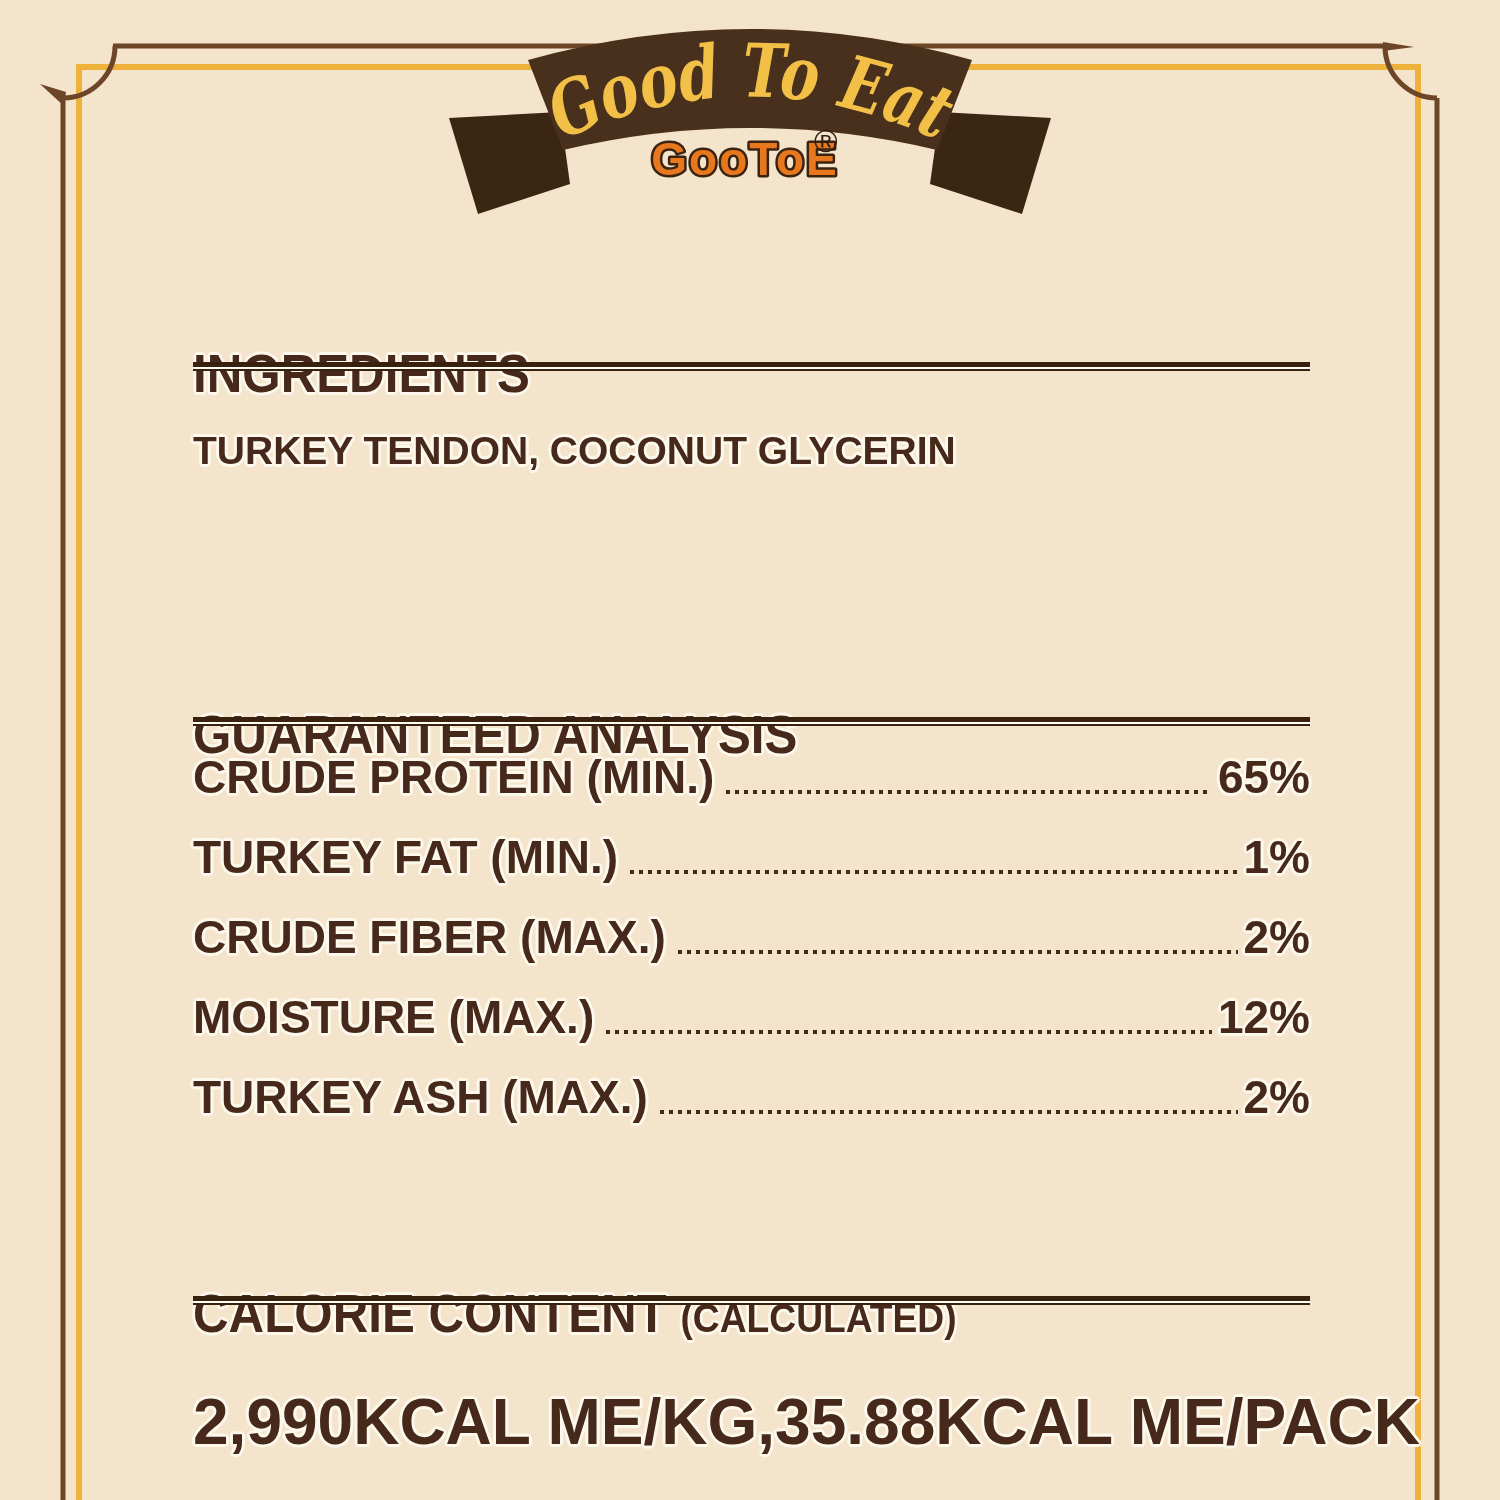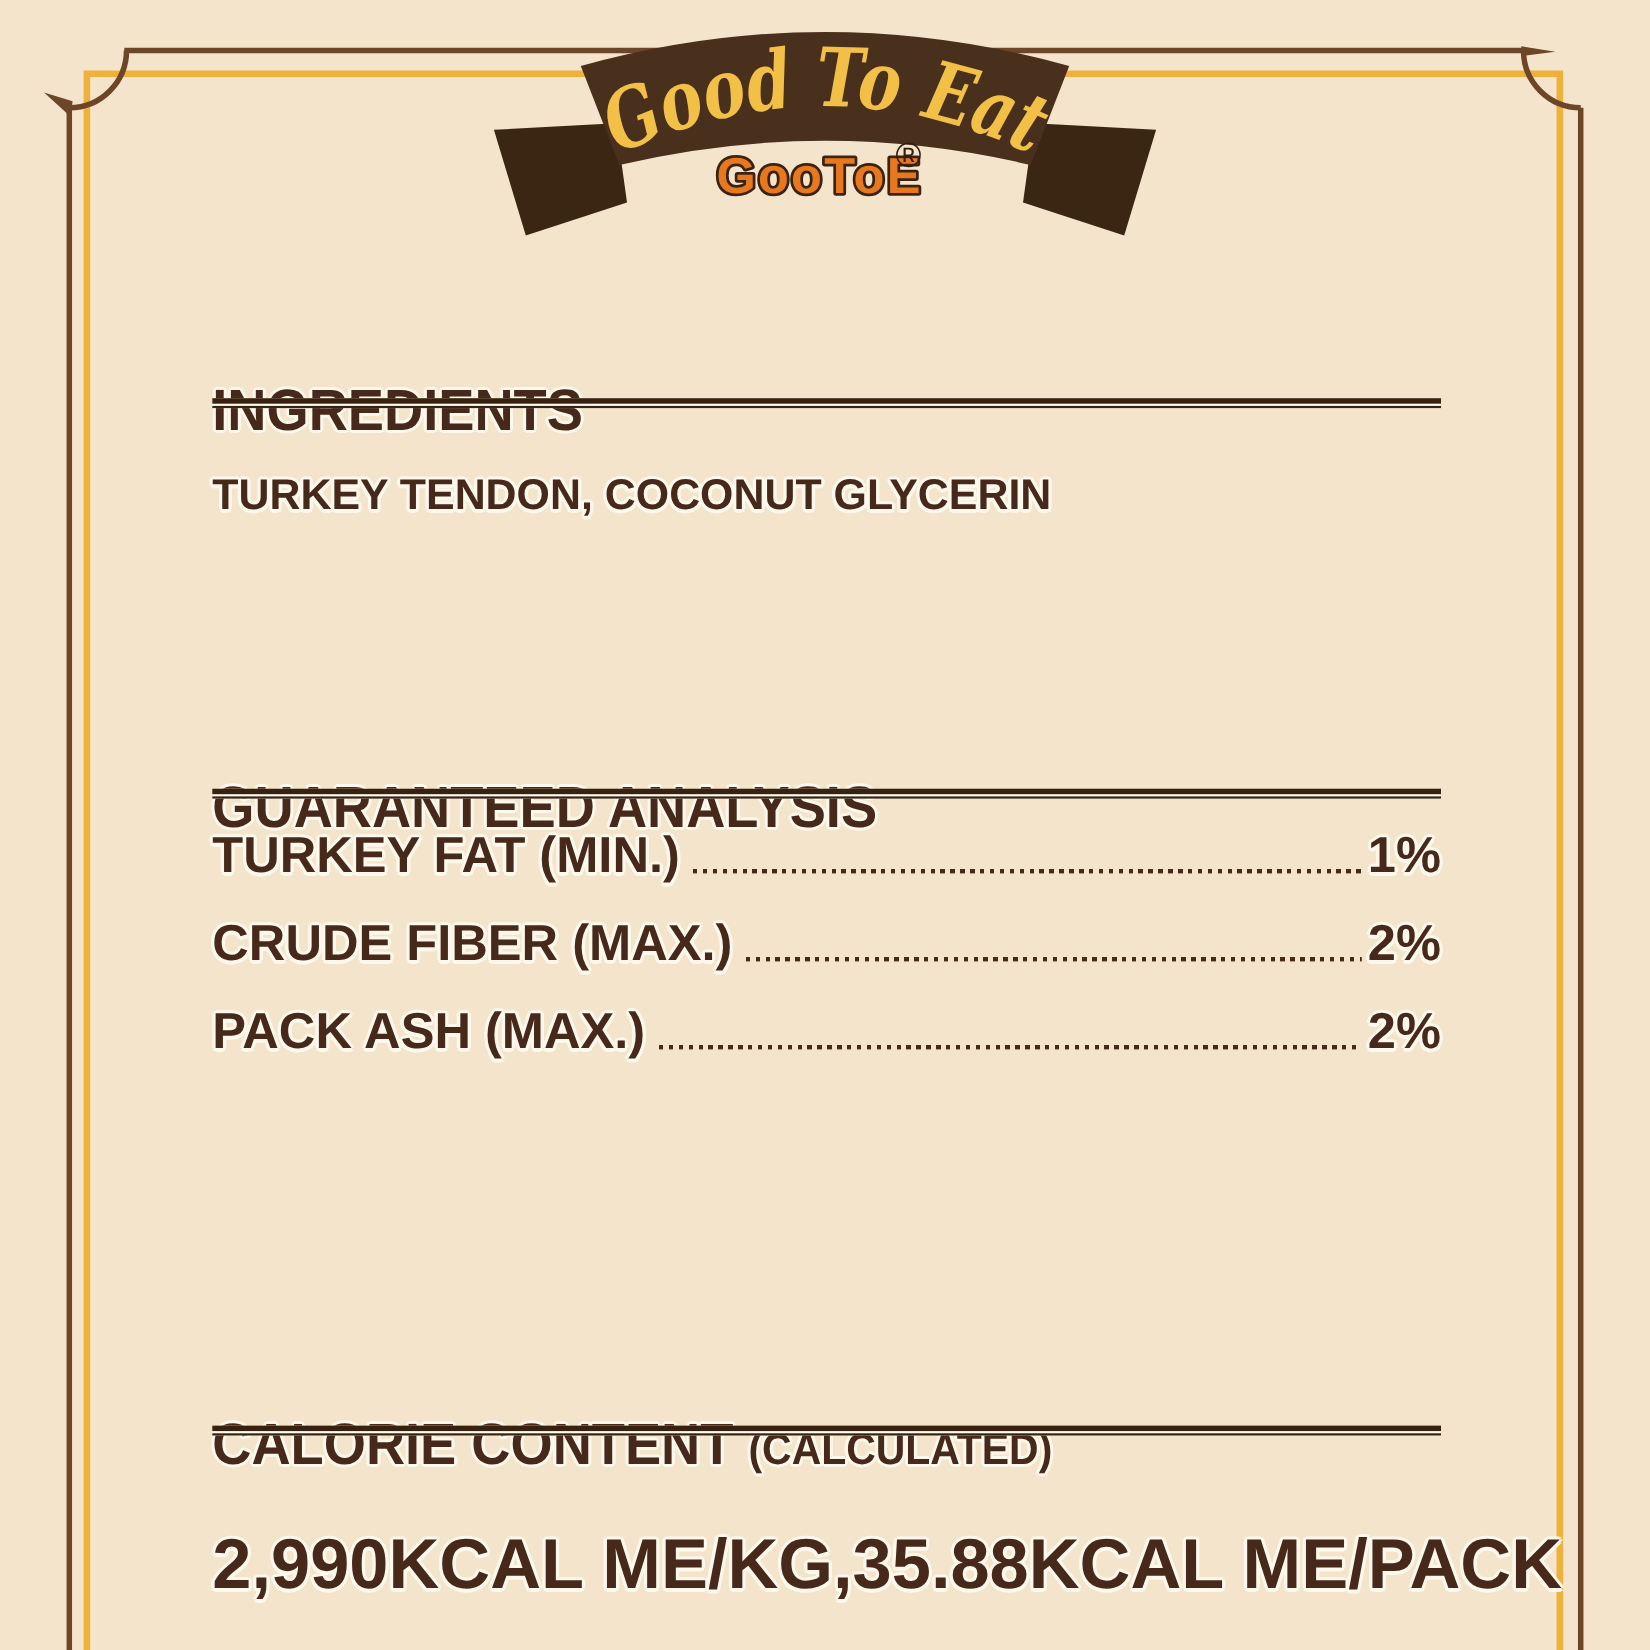--- a/index.html
+++ b/index.html
@@ -67,31 +67,41 @@
 
   <h2 class="sec-title" style="top:303px;">INGREDIENTS</h2>
   <div class="rule" style="top:362px;"></div>
   <p class="body-text" style="top:392px;">TURKEY TENDON, COCONUT GLYCERIN</p>
 
   <h2 class="sec-title" style="top:664px;">GUARANTEED ANALYSIS</h2>
   <div class="rule" style="top:717px;"></div>
 
   <div class="ga-rows">
     <div class="ga-row">
+      <span class="ga-label">CRUDE PROTEIN (MIN.)</span>
+      <span class="ga-leader"></span>
+      <span class="ga-value">65%</span>
+    </div>
+    <div class="ga-row">
       <span class="ga-label">TURKEY FAT (MIN.)</span>
       <span class="ga-leader"></span>
       <span class="ga-value">1%</span>
     </div>
     <div class="ga-row">
       <span class="ga-label">CRUDE FIBER (MAX.)</span>
       <span class="ga-leader"></span>
       <span class="ga-value">2%</span>
     </div>
     <div class="ga-row">
-      <span class="ga-label">PACK ASH (MAX.)</span>
+      <span class="ga-label">MOISTURE (MAX.)</span>
+      <span class="ga-leader"></span>
+      <span class="ga-value">12%</span>
+    </div>
+    <div class="ga-row">
+      <span class="ga-label">TURKEY ASH (MAX.)</span>
       <span class="ga-leader"></span>
       <span class="ga-value">2%</span>
     </div>
   </div>
 
   <h2 class="sec-title" style="top:1243px;">
     <span>CALORIE CONTENT</span>
     <span class="suffix">(CALCULATED)</span>
   </h2>
   <div class="rule" style="top:1296px;"></div>

